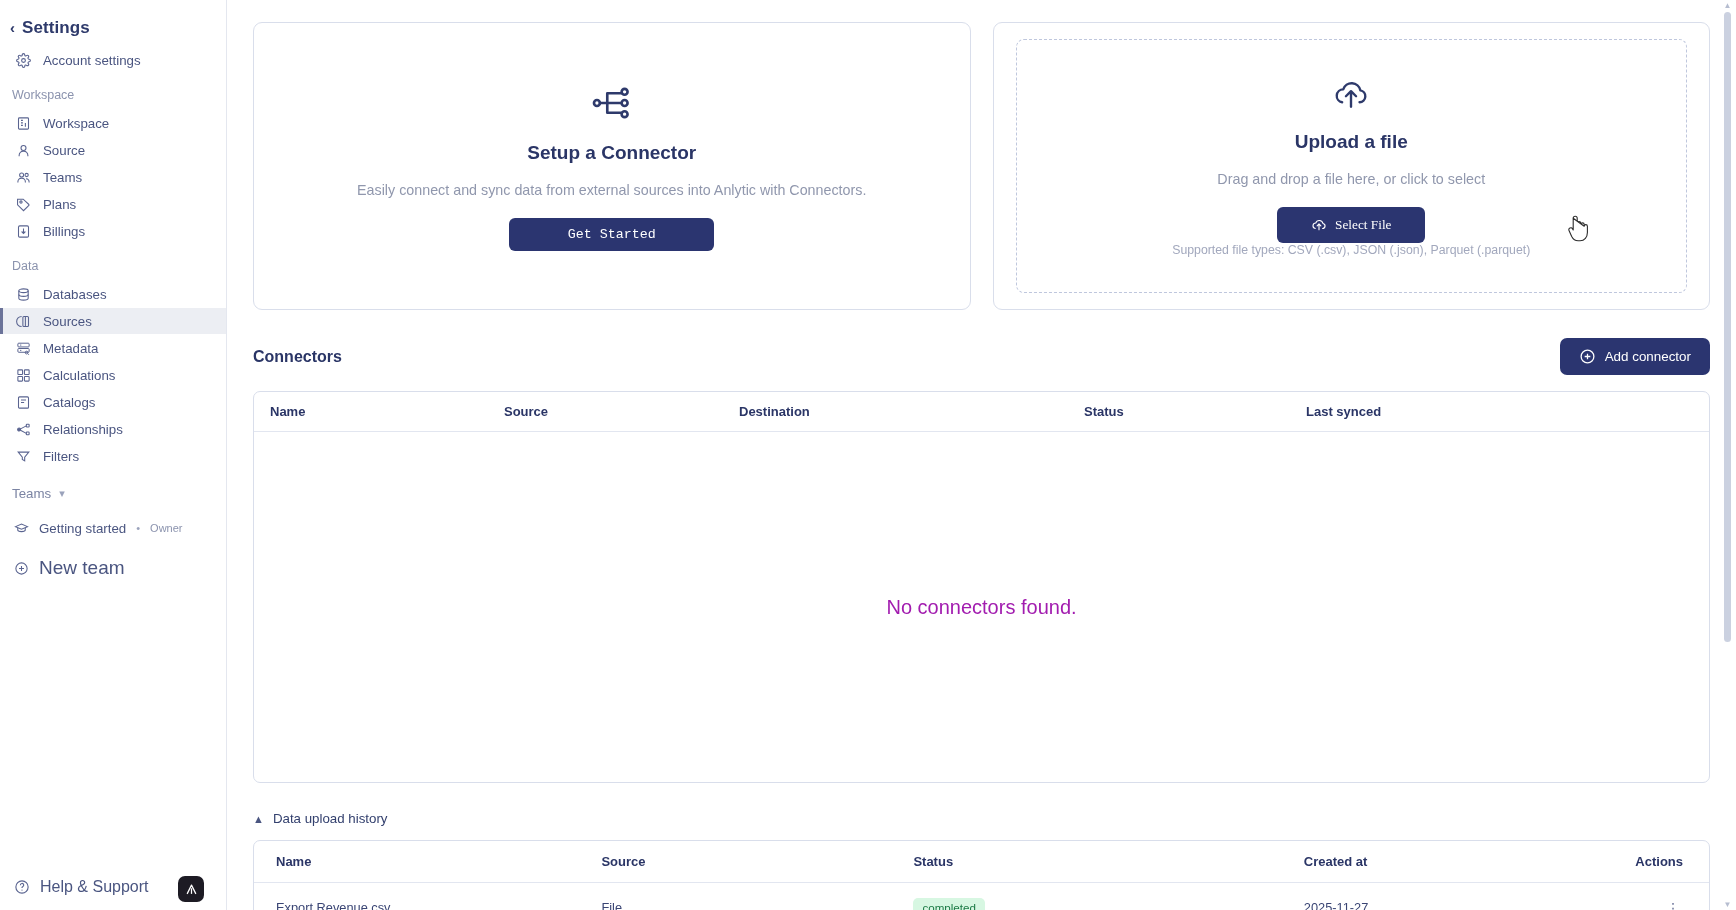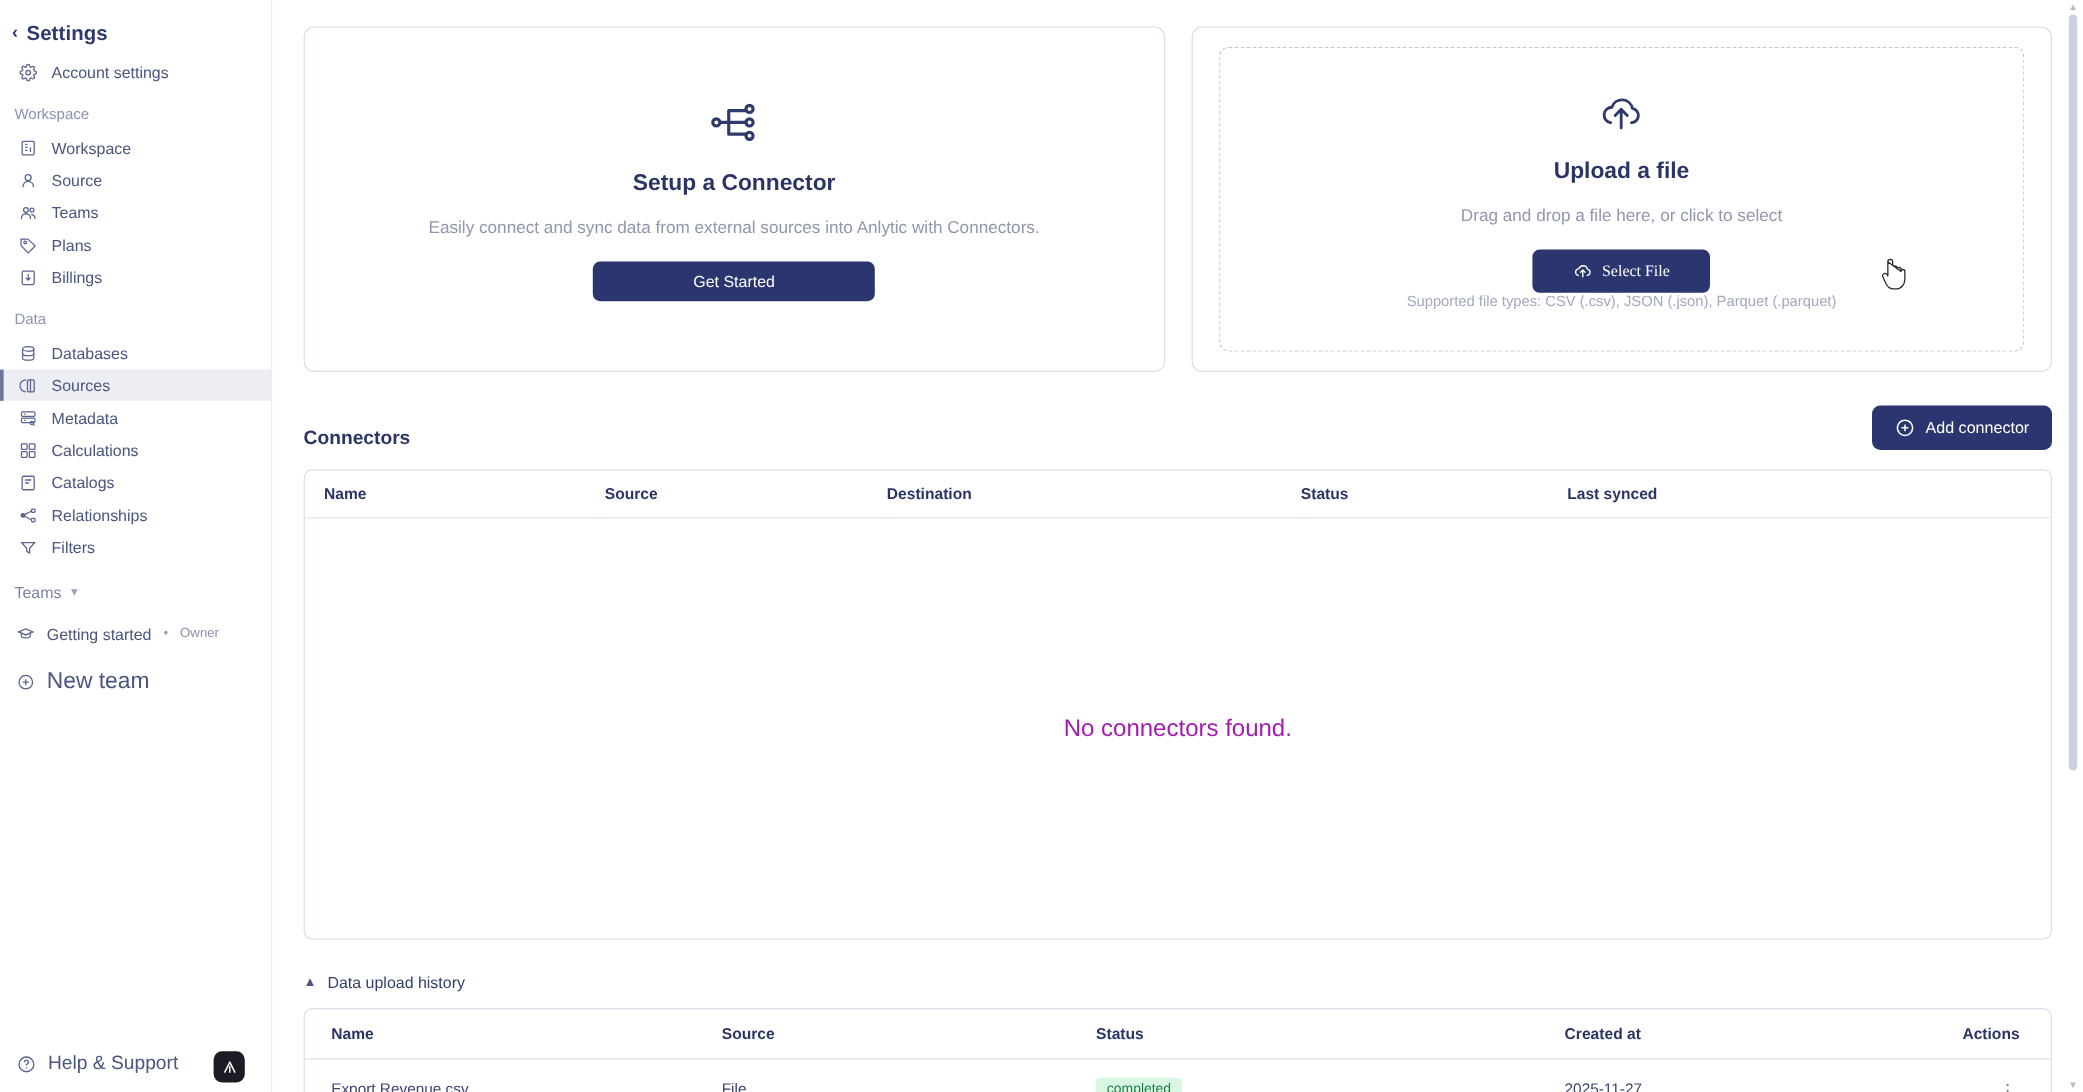--- a/index.html
+++ b/index.html
@@ -113,31 +113,31 @@
   .card-title {
     font-size: 19px; font-weight: 700; color: #2a3566; margin-bottom: 18px;
   }
   .card-sub { font-size: 14.3px; color: #9097ad; margin-bottom: 20px; }
   .btn-primary {
     background: #2b3570; color: #fff; border: none;
     border-radius: 6px; height: 33px; padding: 0 22px;
     font-size: 13.3px; font-family: inherit; cursor: pointer;
     display: inline-flex; align-items: center; justify-content: center; gap: 8px;
   }
-  .btn-wide { width: 235px; }
+  .btn-wide { width: 205px; font-family: Liberation Mono, monospace; }
   .upload-dash {
     border: 1px dashed #bfc7dd; border-radius: 8px;
     width: calc(100% - 44px); height: 254px; margin: 0 22px;
     display: flex; align-items: center; justify-content: center;
     position: relative;
   }
   .card-note { font-size: 12.3px; color: #a2a8bd; }
 
   .sec-header {
-    display: flex; align-items: flex-end; justify-content: space-between;
+    display: flex; align-items: center; justify-content: space-between;
     margin-top: 28px; margin-bottom: 16px;
   }
   .sec-title { font-size: 16px; font-weight: 700; color: #2a3566; }
   .btn-add {
     background: #2b3570; color: #fff; border: none; border-radius: 7px;
     height: 37px; padding: 0 19px; font-size: 13.4px; cursor: pointer;
     display: inline-flex; align-items: center; gap: 9px; font-family: inherit;
   }
 
   .table-wrap {

